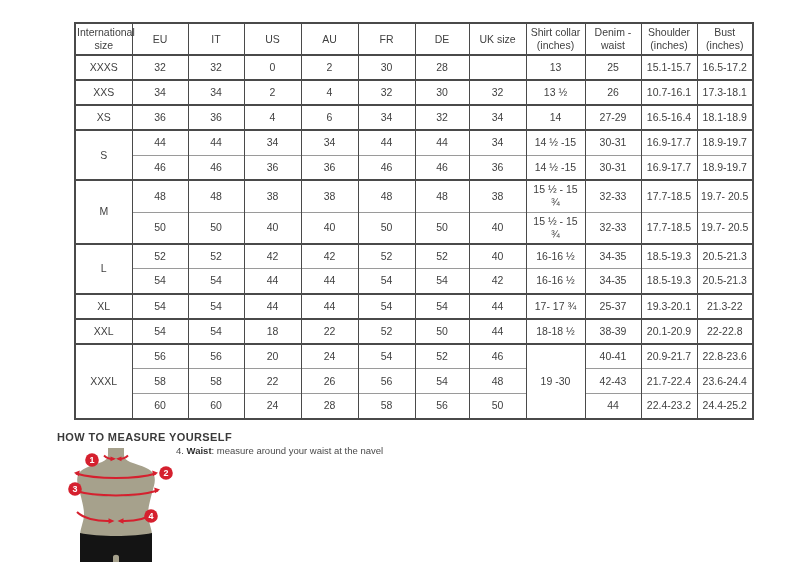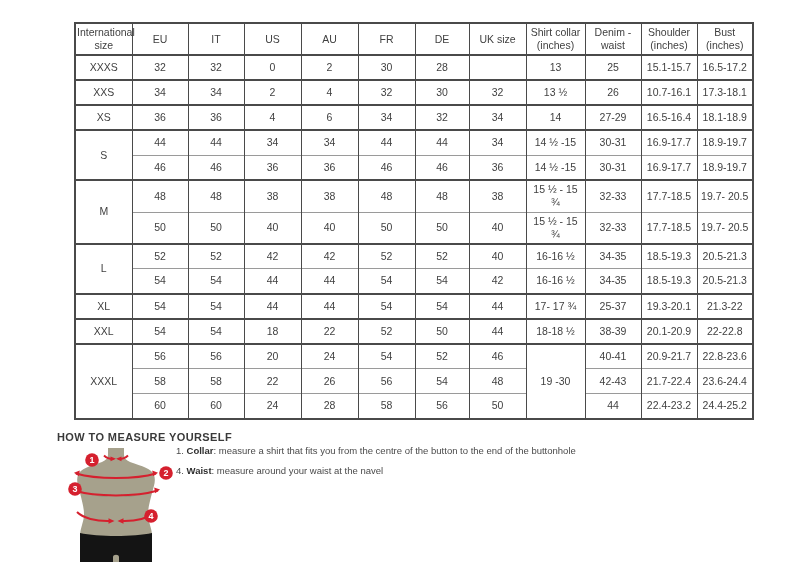--- a/index.html
+++ b/index.html
@@ -321,15 +321,14 @@
     <circle cx="7" cy="43" r="6.8" fill="#d5202e"></circle>
     <text x="7" y="46.2" text-anchor="middle" font-size="9" font-weight="bold" fill="#ffffff">3</text>
   </g>
   <g>
     <circle cx="83" cy="70" r="6.8" fill="#d5202e"></circle>
     <text x="83" y="73.2" text-anchor="middle" font-size="9" font-weight="bold" fill="#ffffff">4</text>
   </g>
 </svg>
 
 <div class="steps">
-    <div class="step"><span>1. </span><span class="lbl">Collar</span><span>: measure a shirt that fits you from the centre of the button to the end of the buttonhole</span></div>
     <div class="step"><span>4. </span><span class="lbl">Waist</span><span>: measure around your waist at the navel</span></div>
   </div>
 
 </body></html>

